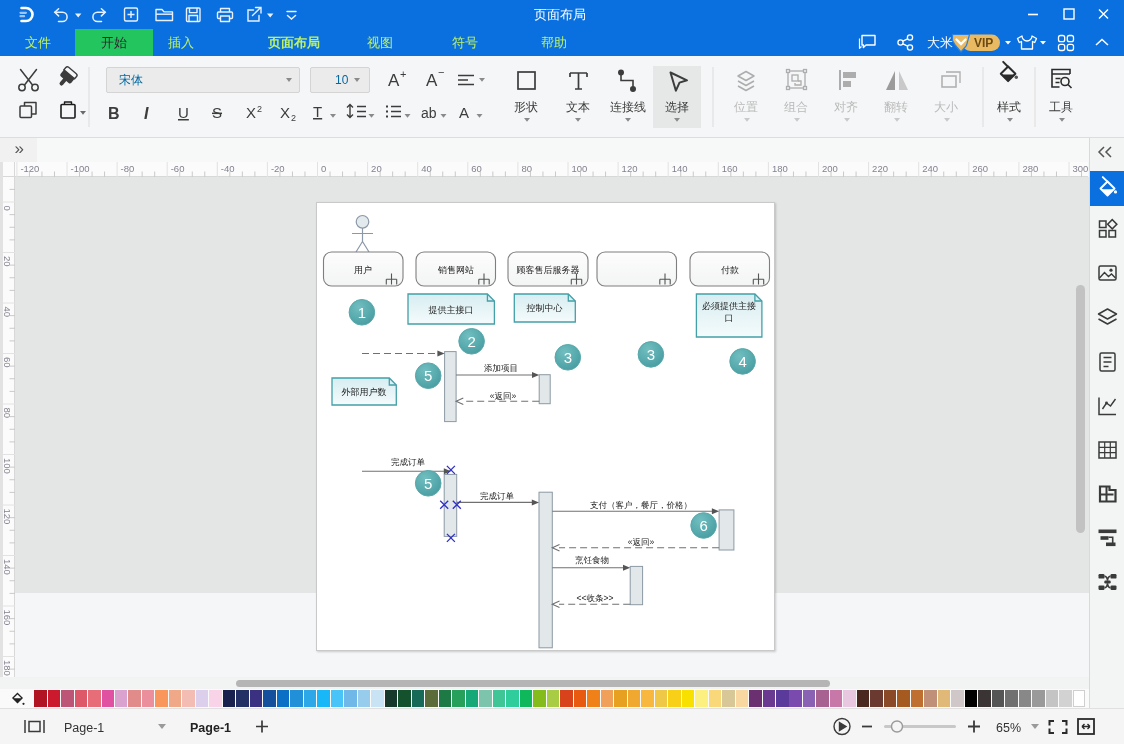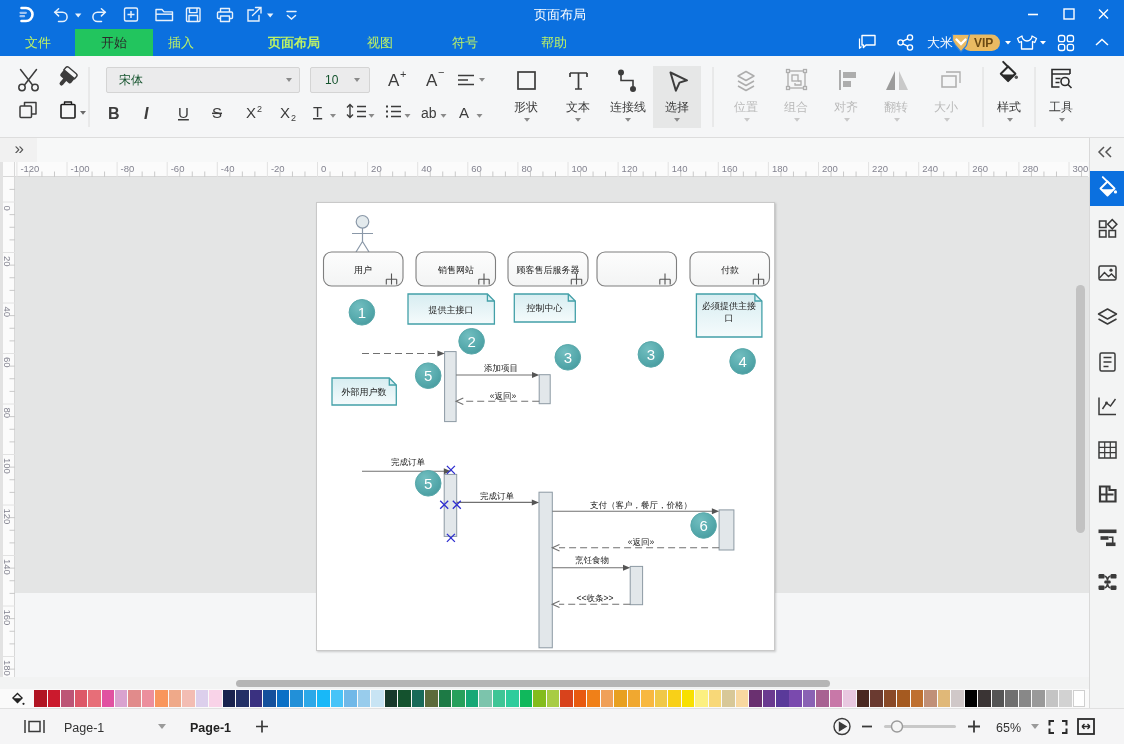--- a/index.html
+++ b/index.html
@@ -6,21 +6,21 @@
   html,body { width:1124px; height:744px; overflow:hidden; font-family:"Liberation Sans", sans-serif; }
   #app { position:relative; width:1124px; height:744px; background:#f5f6f7; }
   .abs { position:absolute; }
   
   #titlebar { position:absolute; left:0; top:0; width:1124px; height:29px; background:#0b70df; }
   #menubar { position:absolute; left:0; top:29px; width:1124px; height:27px; background:#0b70df; }
   .menutab { position:absolute; top:0; height:27px; line-height:27px; color:#bef264; font-size:13px; text-align:center; }
   .menutab.active { background:#22c55e; color:#2b2b2b; }
   
   #toolbar { position:absolute; left:0; top:56px; width:1124px; height:82px; background:#f5f6f7; border-bottom:1px solid #dddddd; }
-  .combo { position:absolute; background:#ebebec; border:1px solid #d4d4d4; border-radius:2px; color:#14532d; font-size:12px; }
+  .combo { position:absolute; background:#ebebec; border:1px solid #d4d4d4; border-radius:2px; color:#0369a1; font-size:12px; }
   .caret { position:absolute; width:0; height:0; border-left:3.5px solid transparent; border-right:3.5px solid transparent; border-top:4px solid #8a8a8a; }
   
   #tabbar { position:absolute; left:0; top:138px; width:1089px; height:24px; background:#f7f8f8; }
   
   #hruler { position:absolute; left:15px; top:162px; width:1073px; height:15px; background:#fbfbfb; border-bottom:1px solid #d8d8d8; }
   #vruler { position:absolute; left:0; top:0; width:15px; height:500px; background:#fbfbfb; border-right:1px solid #d8d8d8; }
   #corner { position:absolute; left:0; top:162px; width:15px; height:15px; background:#fbfbfb; border-right:1px solid #d8d8d8; border-bottom:1px solid #d8d8d8; }
   
   #canvas { position:absolute; left:0; top:177px; width:1089px; height:416px; background:#e4e5e5; }
   #page { position:absolute; left:316px; top:25px; width:459px; height:449px; background:#ffffff; border:1px solid #c9c9c9; box-shadow:1px 1px 2px rgba(0,0,0,0.18); }
@@ -195,21 +195,21 @@
       <text x="426" y="30" font-size="17" fill="#3c3c3c">A</text>
         <text x="438" y="20" font-size="11" fill="#3c3c3c">−</text>
 
       <g stroke="#3c3c3c" stroke-width="1.5">
         <path d="M458 19.5 h16 M458 24 h10 M458 28.5 h16"></path>
       </g>
       <path d="M479 22 l3 3.8 l3 -3.8 z" fill="#8a8a8a"></path>
     </svg>
     <div class="combo" style="left:106px;top:11px;width:194px;height:26px;line-height:24px;padding-left:12px">宋体</div>
     <div class="caret" style="left:286px;top:22px;"></div>
-    <div class="combo" style="left:310px;top:11px;width:60px;height:26px;line-height:24px;padding-left:14px">10</div>
+    <div class="combo" style="left:310px;top:11px;width:60px;height:26px;line-height:24px;padding-left:24px">10</div>
     <div class="caret" style="left:354px;top:22px;"></div>
     <svg width="624" height="82" viewBox="0 0 624 82" style="position:absolute;left:500px;top:0">
 
       <rect x="153" y="10" width="48" height="62" fill="#e6e7e7"></rect>
 
       <rect x="18" y="16" width="17" height="17" fill="none" stroke="#3c3c3c" stroke-width="1.7"></rect>
 
       <path d="M70 17 h17 M70 17 v4 M87 17 v4 M78.5 17 v16 M75 33 h7" stroke="#3c3c3c" stroke-width="1.7" fill="none"></path>
 
       <g stroke="#3c3c3c" stroke-width="1.6" fill="#3c3c3c">

